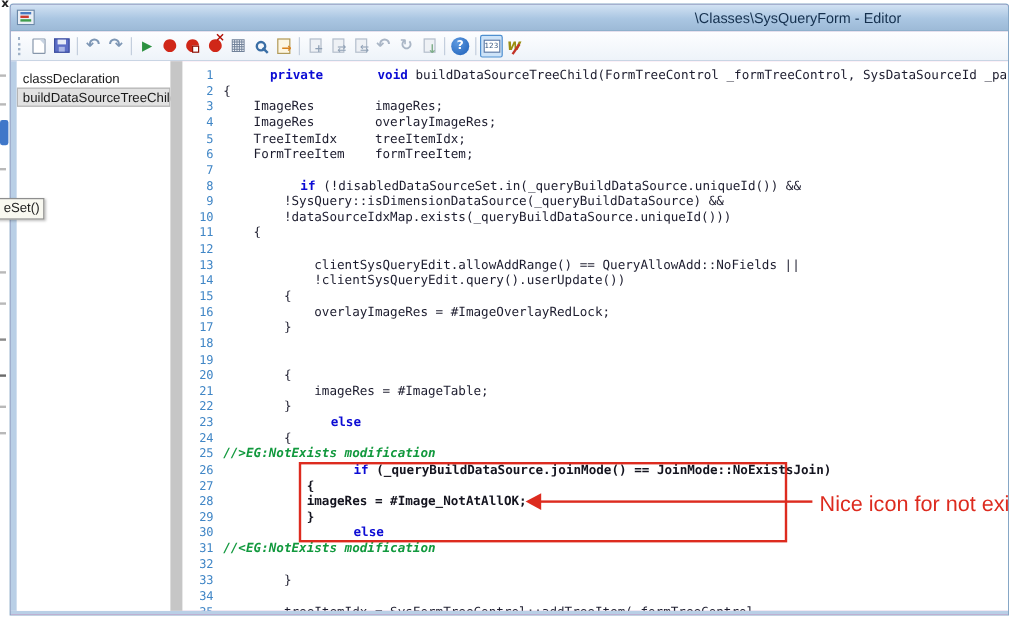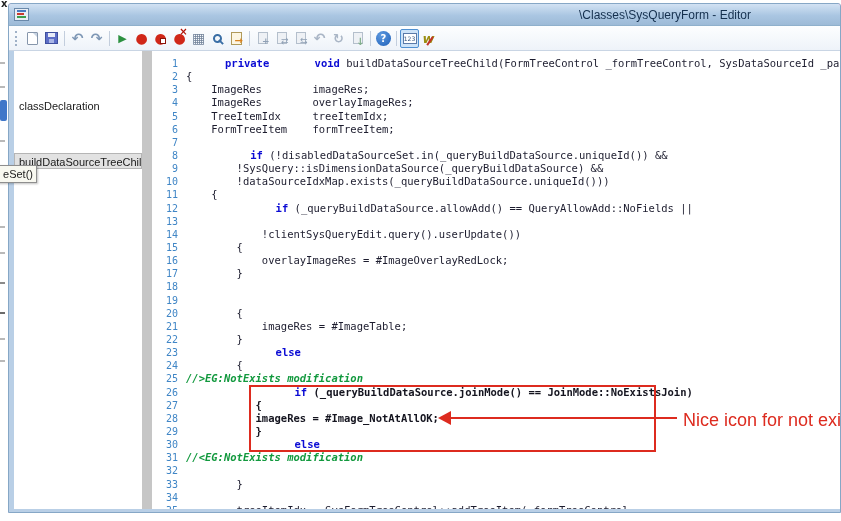--- a/index.html
+++ b/index.html
@@ -76,21 +76,21 @@
   .i-scripts::before { content:"w"; font:bold italic 13px "DejaVu Sans",sans-serif; color:#9a8e10; }
   .i-scripts::after { content:""; position:absolute; width:10px; height:2px; background:#c23327;
     transform:rotate(-55deg); right:0; bottom:4px; }
 
   
   .content { display:flex; height:458px; background:#fff; }
   .win-left-strip { flex:0 0 5px; background:#b9cfe6; }
   .win-bottom { height:3px; background:#b9cfe6; }
   .sidebar { flex:0 0 128px; background:#fff; padding-top:6px; overflow:hidden; }
   .sb-item { height:16px; line-height:16px; font-size:11px; color:#1a1a1a; padding-left:4px;
-             border:1px solid transparent; white-space:nowrap;margin-top:40px; }
+             border:1px solid transparent; white-space:nowrap; }
   .sb-item.selected { background:#e2e2e2; border-color:#b5b5b5; }
   .gutter { flex:0 0 10px; background:#c6c6c6; }
   .codepane { flex:1 1 auto; padding-top:6px; overflow:hidden;
               font-family:"DejaVu Sans Mono",monospace; font-size:10.5px; }
   .code-row { display:flex; height:13.15px; line-height:13.15px; white-space:pre; }
   .lnum { flex:0 0 26px; text-align:right; font-size:10px; color:#4086c6; }
   .ltext { padding-left:8px; color:#1c1c2e; }
   .tok-kw { color:#0b0bd4; font-weight:bold;padding-left:39px; }
   .tok-pl { color:#1c1c2e; }
   .tok-plb { color:#14141f; font-weight:bold;text-align:center; }
@@ -223,22 +223,22 @@
           <div class="code-row"><span class="lnum">2</span><span class="ltext"><span class="tok-pl">{</span></span></div>
           <div class="code-row"><span class="lnum">3</span><span class="ltext"><span class="tok-pl">    ImageRes        imageRes;</span></span></div>
           <div class="code-row"><span class="lnum">4</span><span class="ltext"><span class="tok-pl">    ImageRes        overlayImageRes;</span></span></div>
           <div class="code-row"><span class="lnum">5</span><span class="ltext"><span class="tok-pl">    TreeItemIdx     treeItemIdx;</span></span></div>
           <div class="code-row"><span class="lnum">6</span><span class="ltext"><span class="tok-pl">    FormTreeItem    formTreeItem;</span></span></div>
           <div class="code-row"><span class="lnum">7</span><span class="ltext"></span></div>
           <div class="code-row"><span class="lnum">8</span><span class="ltext"><span class="tok-pl">    </span><span class="tok-kw">if</span><span class="tok-pl"> (!disabledDataSourceSet.in(_queryBuildDataSource.uniqueId()) &amp;&amp;</span></span></div>
           <div class="code-row"><span class="lnum">9</span><span class="ltext"><span class="tok-pl">        !SysQuery::isDimensionDataSource(_queryBuildDataSource) &amp;&amp;</span></span></div>
           <div class="code-row"><span class="lnum">10</span><span class="ltext"><span class="tok-pl">        !dataSourceIdxMap.exists(_queryBuildDataSource.uniqueId()))</span></span></div>
           <div class="code-row"><span class="lnum">11</span><span class="ltext"><span class="tok-pl">    {</span></span></div>
-          <div class="code-row"><span class="lnum">12</span><span class="ltext"><span class="tok-pl">        </span><span class="tok-kw">if</span><span class="tok-pl"> (_queryBuildDataSource.allowAdd() == QueryAllowAdd::NoFields ||</span></span></div>
-          <div class="code-row"><span class="lnum">13</span></div>
+          <div class="code-row"><span class="lnum">12</span></div>
+          <div class="code-row"><span class="lnum">13</span><span class="ltext"><span class="tok-pl">            clientSysQueryEdit.allowAddRange() == QueryAllowAdd::NoFields ||</span></span></div>
           <div class="code-row"><span class="lnum">14</span><span class="ltext"><span class="tok-pl">            !clientSysQueryEdit.query().userUpdate())</span></span></div>
           <div class="code-row"><span class="lnum">15</span><span class="ltext"><span class="tok-pl">        {</span></span></div>
           <div class="code-row"><span class="lnum">16</span><span class="ltext"><span class="tok-pl">            overlayImageRes = #ImageOverlayRedLock;</span></span></div>
           <div class="code-row"><span class="lnum">17</span><span class="ltext"><span class="tok-pl">        }</span></span></div>
           <div class="code-row"><span class="lnum">18</span><span class="ltext"></span></div>
           <div class="code-row"><span class="lnum">19</span></div>
           <div class="code-row"><span class="lnum">20</span><span class="ltext"><span class="tok-pl">        {</span></span></div>
           <div class="code-row"><span class="lnum">21</span><span class="ltext"><span class="tok-pl">            imageRes = #ImageTable;</span></span></div>
           <div class="code-row"><span class="lnum">22</span><span class="ltext"><span class="tok-pl">        }</span></span></div>
           <div class="code-row"><span class="lnum">23</span><span class="ltext"><span class="tok-pl">        </span><span class="tok-kw">else</span></span></div>

